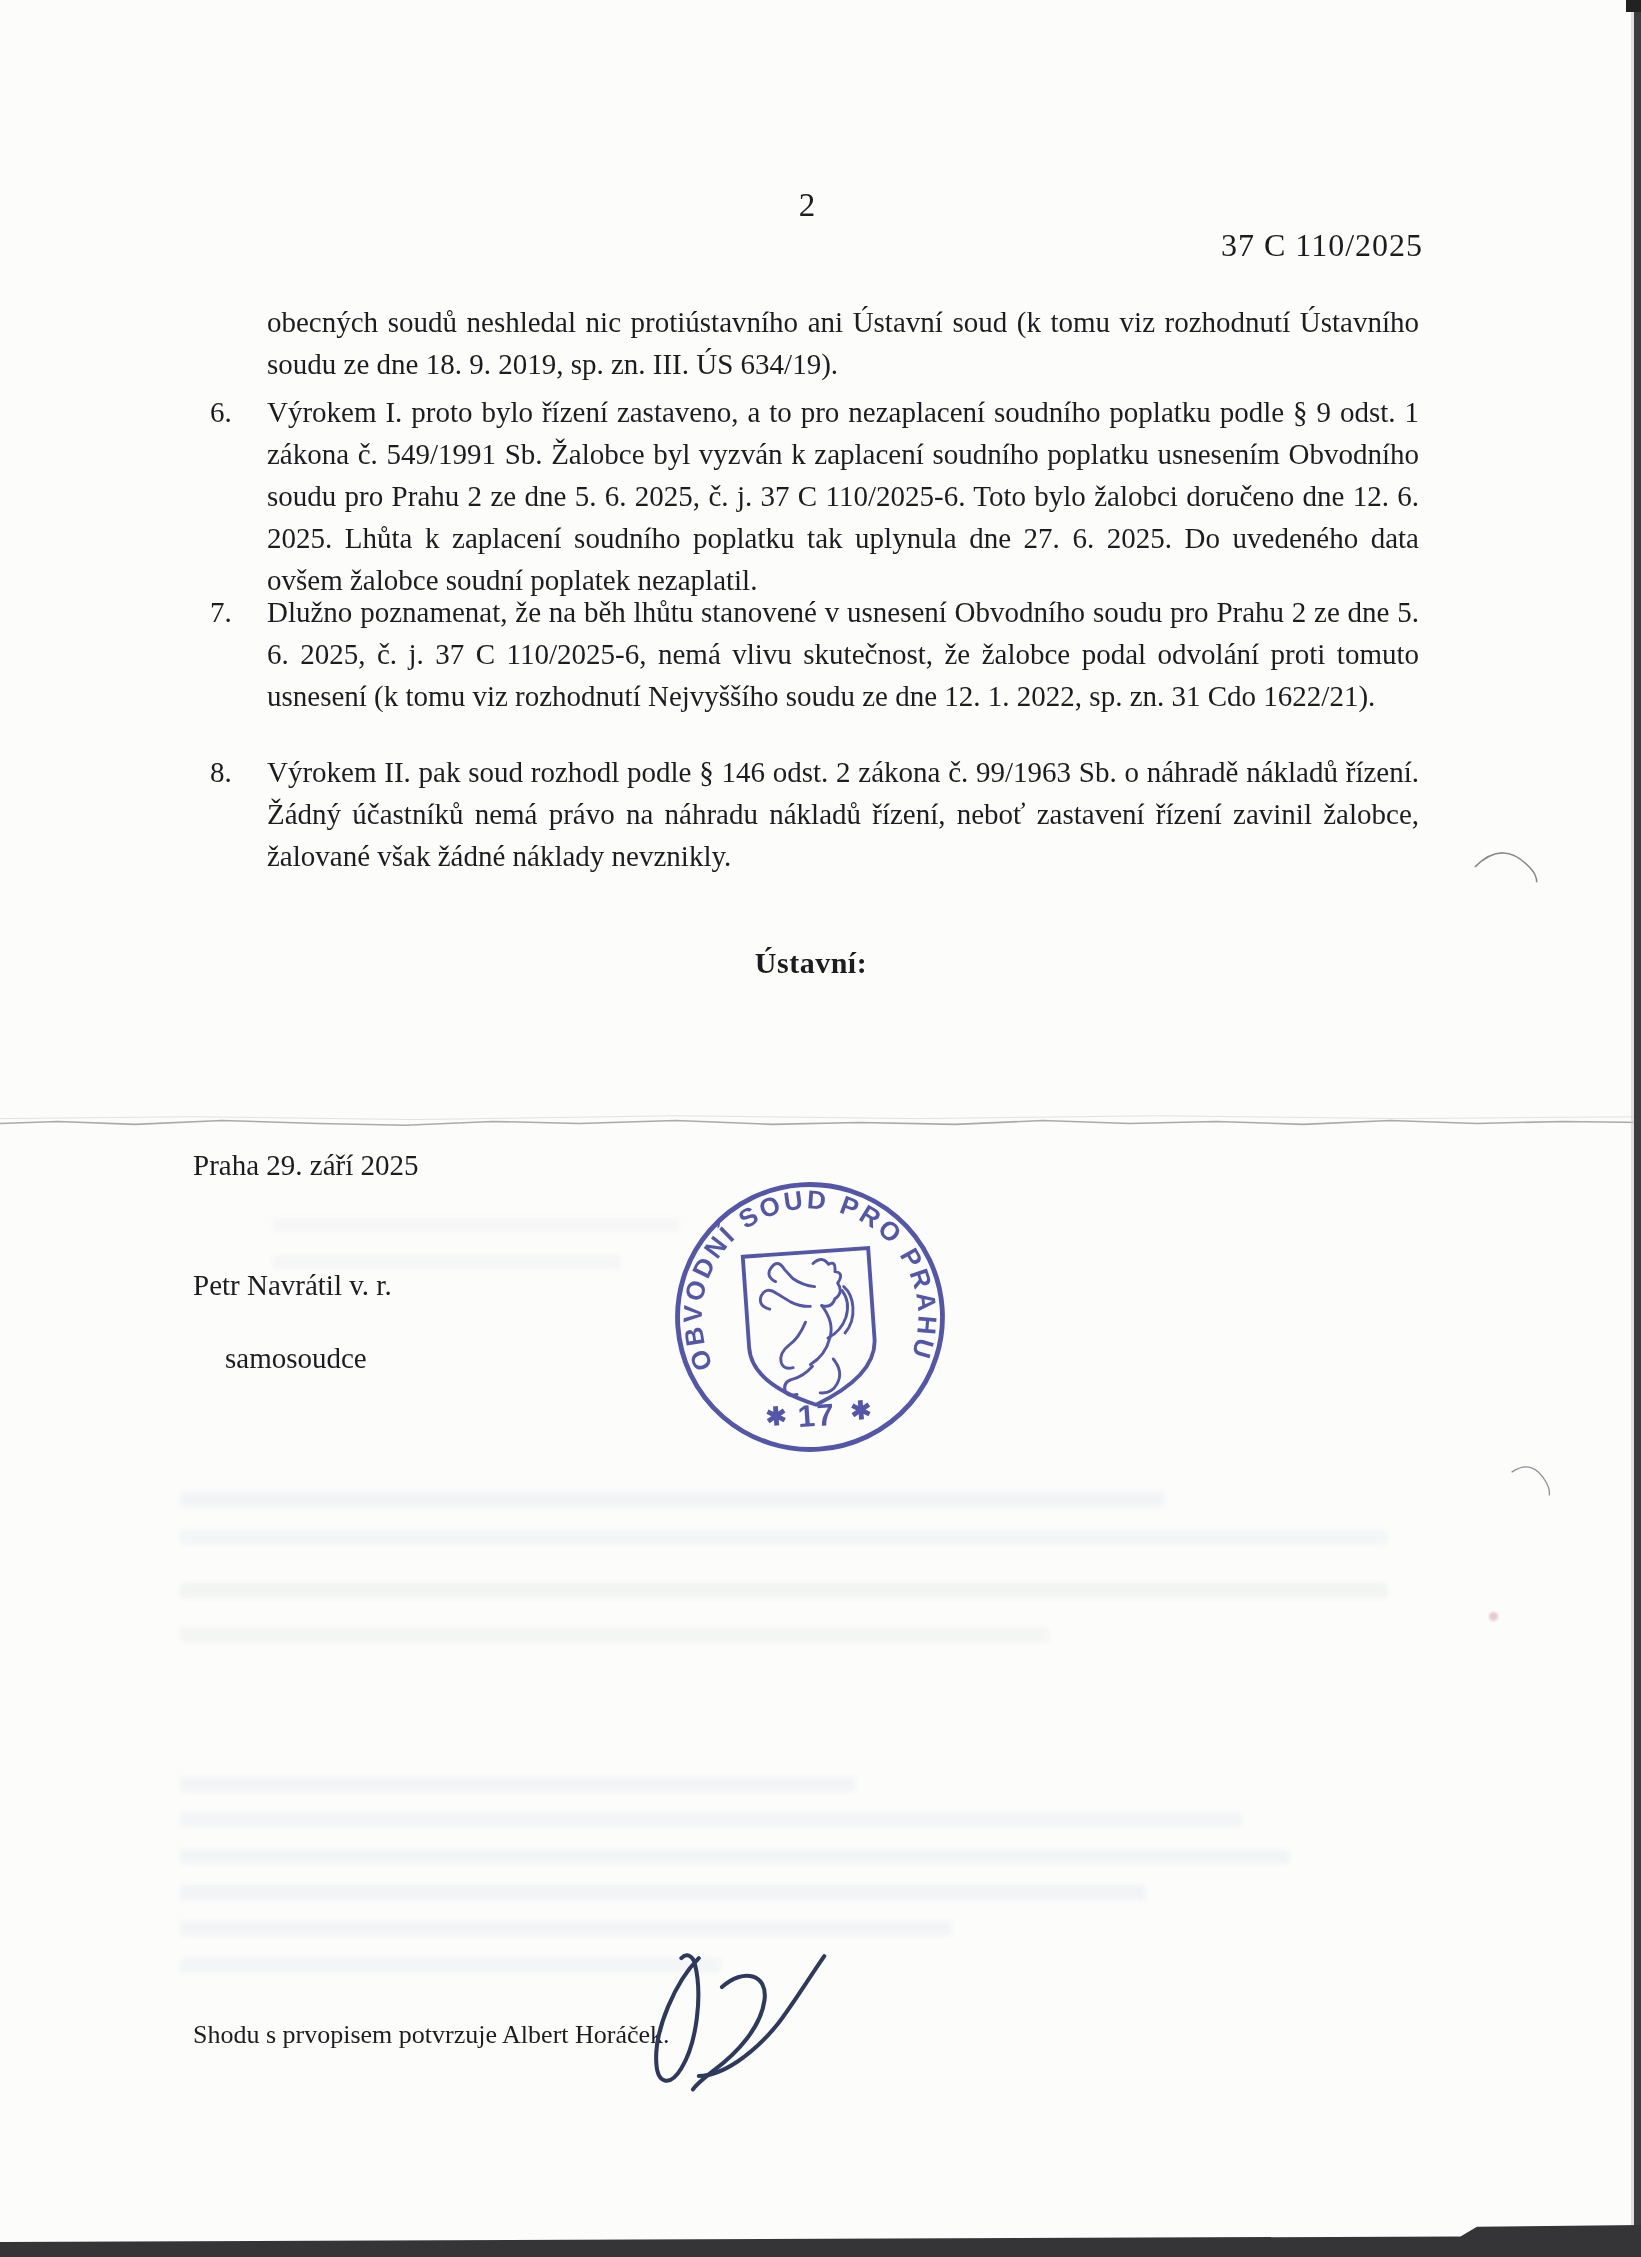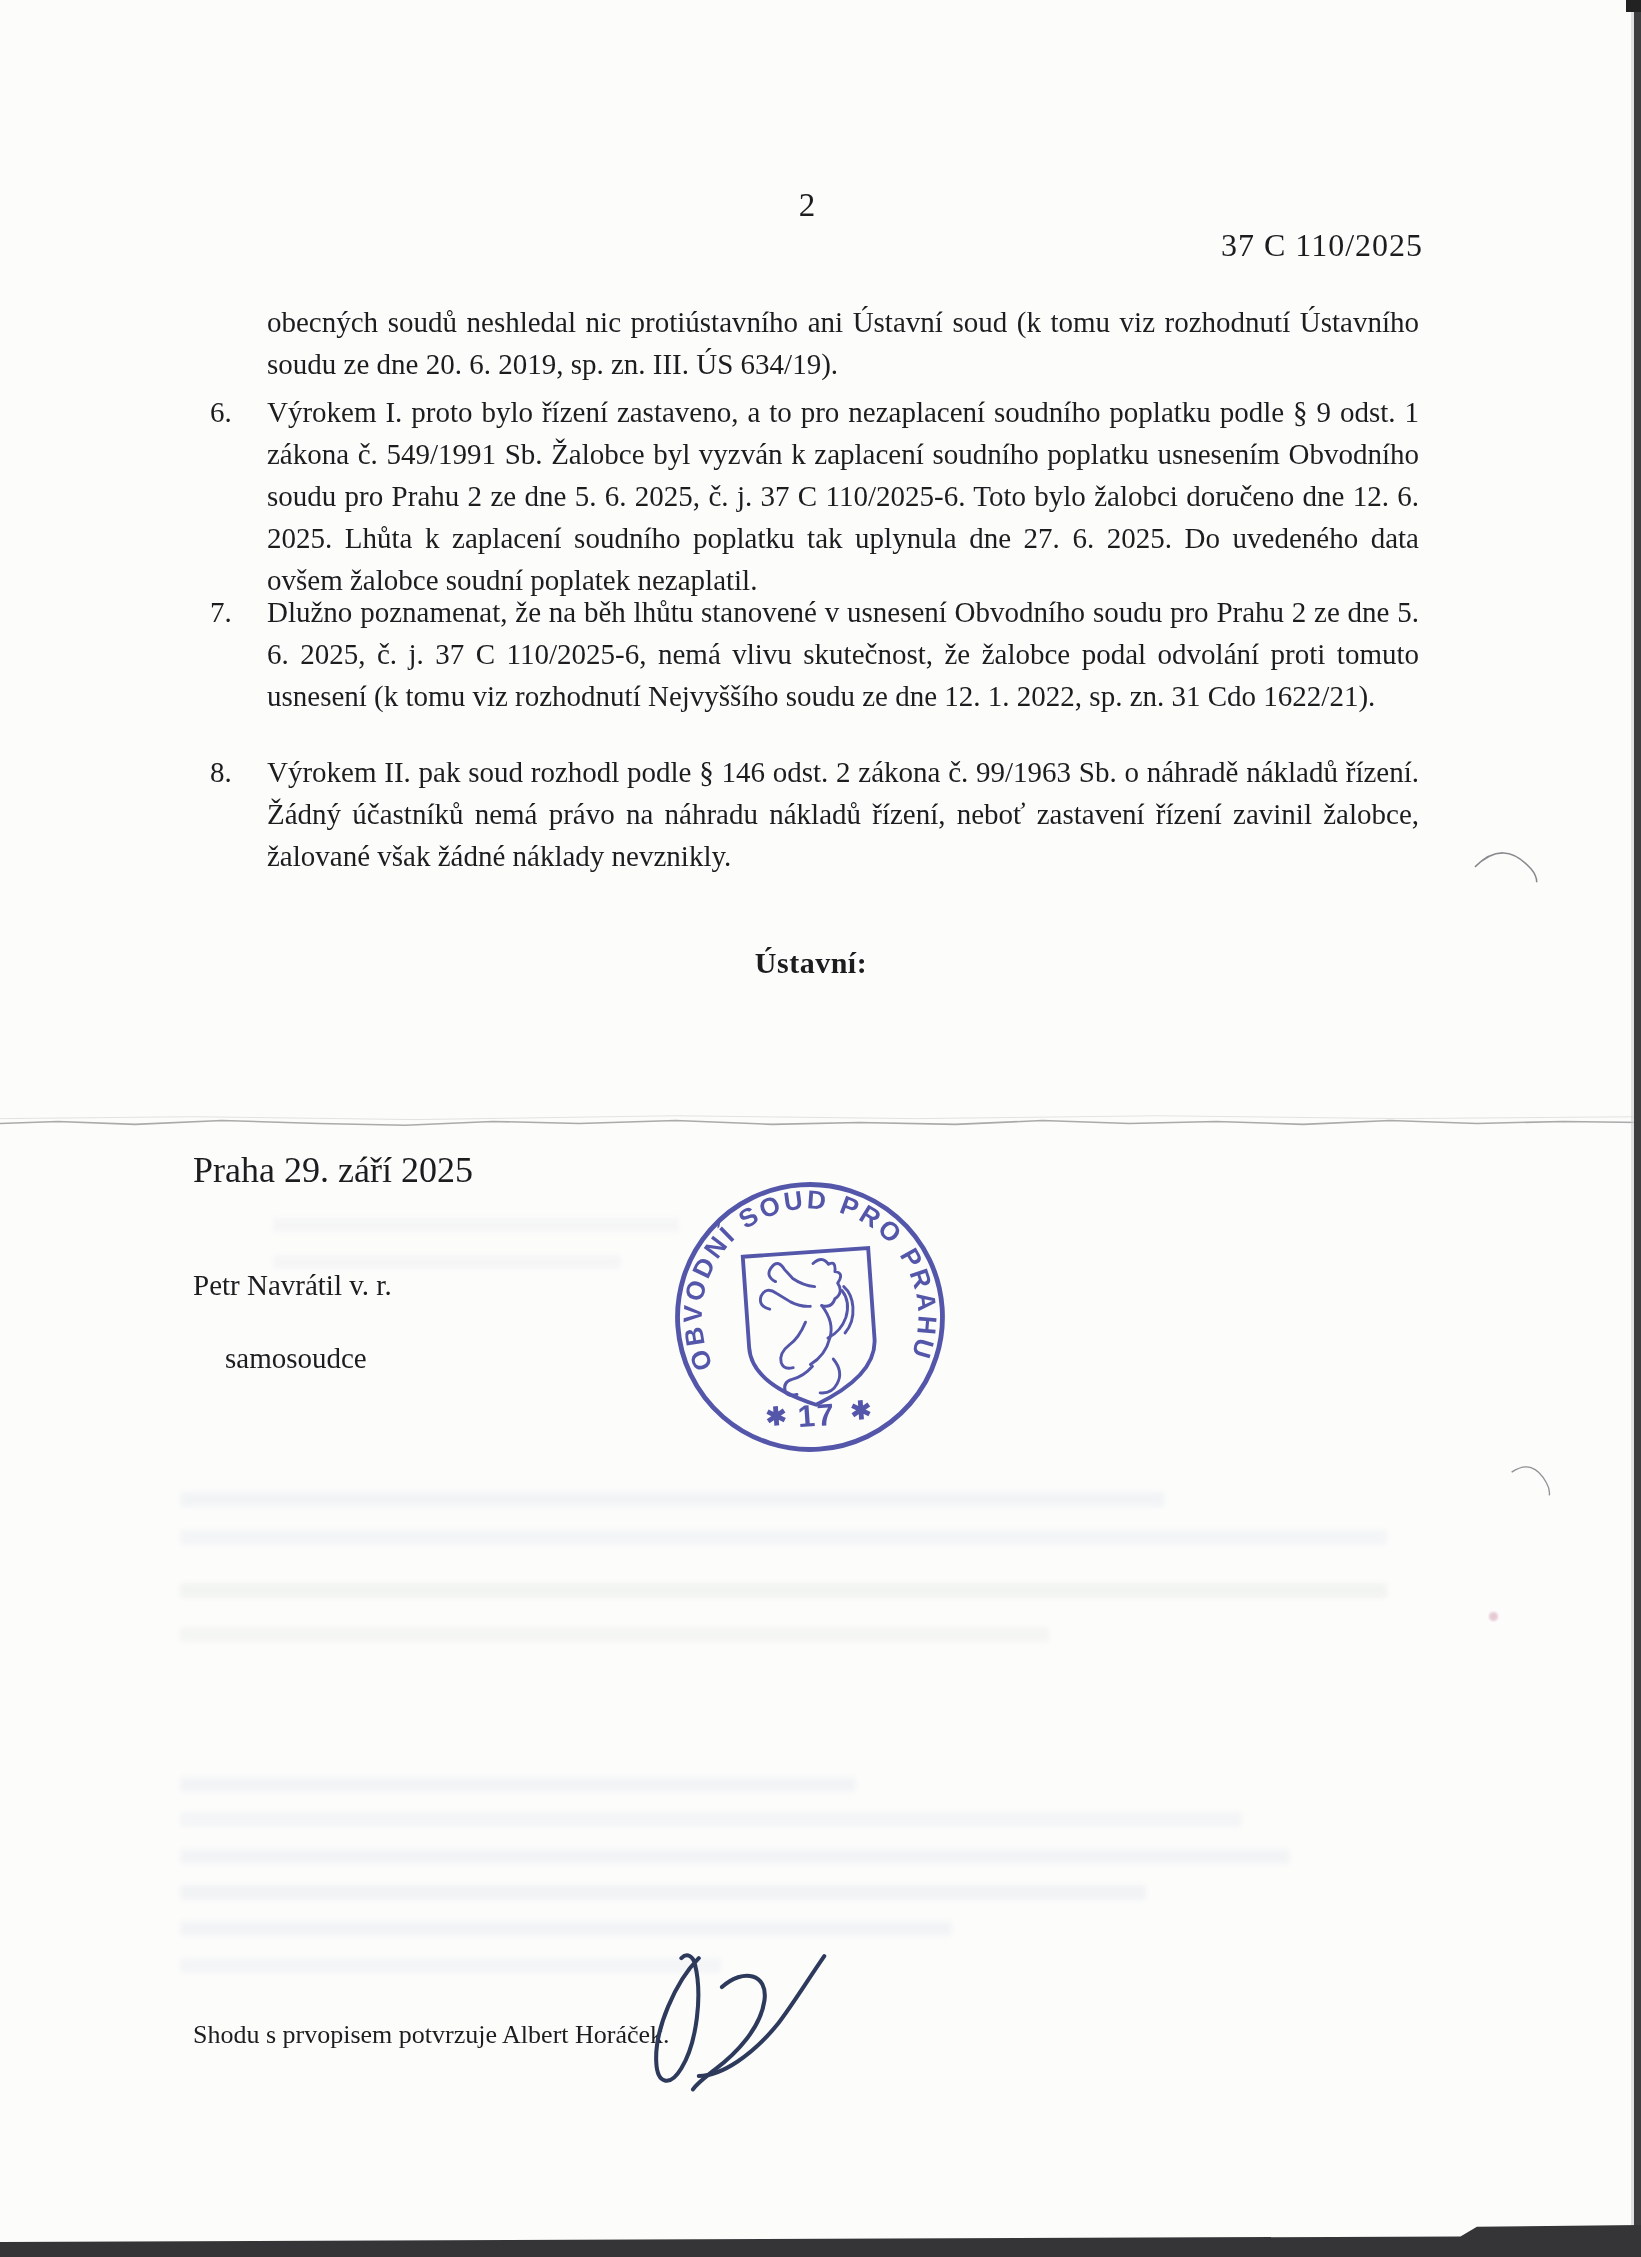--- a/index.html
+++ b/index.html
@@ -24,21 +24,21 @@
   
   .page-number{position:absolute;top:187px;left:0;width:1614px;text-align:center;font-size:33px;}
   .case-number{position:absolute;top:227px;left:1221px;font-size:32px;letter-spacing:1px;}
   .intro{position:absolute;top:301px;left:267px;width:1152px;font-size:29px;line-height:42px;text-align:justify;}
   .numbered{position:absolute;left:210px;width:1209px;display:flex;font-size:29px;line-height:42px;}
   .numbered .num{width:57px;flex:0 0 57px;}
   .numbered .txt{flex:1;text-align:justify;}
   .p6{top:391px;} .p7{top:591px;} .p8{top:751px;}
   .pouceni-heading{position:absolute;top:946px;left:0;width:1622px;text-align:center;font-weight:bold;font-size:30px;letter-spacing:0.5px;}
   .pouceni-text{position:absolute;top:1000px;left:193px;width:1228px;font-size:29px;line-height:42px;text-align:justify;}
-  .place-date{position:absolute;top:1149px;left:193px;font-size:36px;}
+  .place-date{position:absolute;top:1149px;left:193px;font-size:29px;}
   .judge-name{position:absolute;top:1269px;left:193px;font-size:29px;}
   .judge-role{position:absolute;top:1342px;left:193px;font-size:29px;margin-left:32px;}
   .cert-line{position:absolute;top:2020px;left:193px;font-size:26px;}
   
   .stamp{position:absolute;left:664px;top:1171px;width:292px;height:292px;transform:rotate(-4deg);opacity:.92;}
   
   .signature{position:absolute;left:552px;top:1931px;width:280px;height:174px;}
   
   .ghost{position:absolute;background:#7c8894;filter:blur(2.9px);border-radius:2.9px;}
   .ghost.greenish{background:#8aa08e;}
@@ -46,21 +46,21 @@
   .speck{position:absolute;width:8.7px;height:8.7px;border-radius:50%;background:#d5a2b4;opacity:.55;filter:blur(1px);}
 </style>
 </head>
 <body>
 
 <div class="page">
 
   <div class="page-number">2</div>
   <div class="case-number">37 C 110/2025</div>
 
-  <div class="intro">obecných soudů neshledal nic protiústavního ani Ústavní soud (k tomu viz rozhodnutí Ústavního soudu ze dne 20. 6. 2019, sp. zn. III. ÚS 634/19).</div>
+  <div class="intro">obecných soudů neshledal nic protiústavního ani Ústavní soud (k tomu viz rozhodnutí Ústavního soudu ze dne 18. 9. 2019, sp. zn. III. ÚS 634/19).</div>
 
   <div class="numbered p6">
     <div class="num">6.</div>
     <div class="txt">Výrokem I. proto bylo řízení zastaveno, a to pro nezaplacení soudního poplatku podle § 9 odst. 1 zákona č. 549/1991 Sb. Žalobce byl vyzván k zaplacení soudního poplatku usnesením Obvodního soudu pro Prahu 2 ze dne 5. 6. 2025, č. j. 37 C 110/2025-6. Toto bylo žalobci doručeno dne 12. 6. 2025. Lhůta k zaplacení soudního poplatku tak uplynula dne 27. 6. 2025. Do uvedeného data ovšem žalobce soudní poplatek nezaplatil.</div>
   </div>
   <div class="numbered p7">
     <div class="num">7.</div>
     <div class="txt">Dlužno poznamenat, že na běh lhůtu stanovené v usnesení Obvodního soudu pro Prahu 2 ze dne 5. 6. 2025, č. j. 37 C 110/2025-6, nemá vlivu skutečnost, že žalobce podal odvolání proti tomuto usnesení (k tomu viz rozhodnutí Nejvyššího soudu ze dne 12. 1. 2022, sp. zn. 31 Cdo 1622/21).</div>
   </div>
   <div class="numbered p8">

